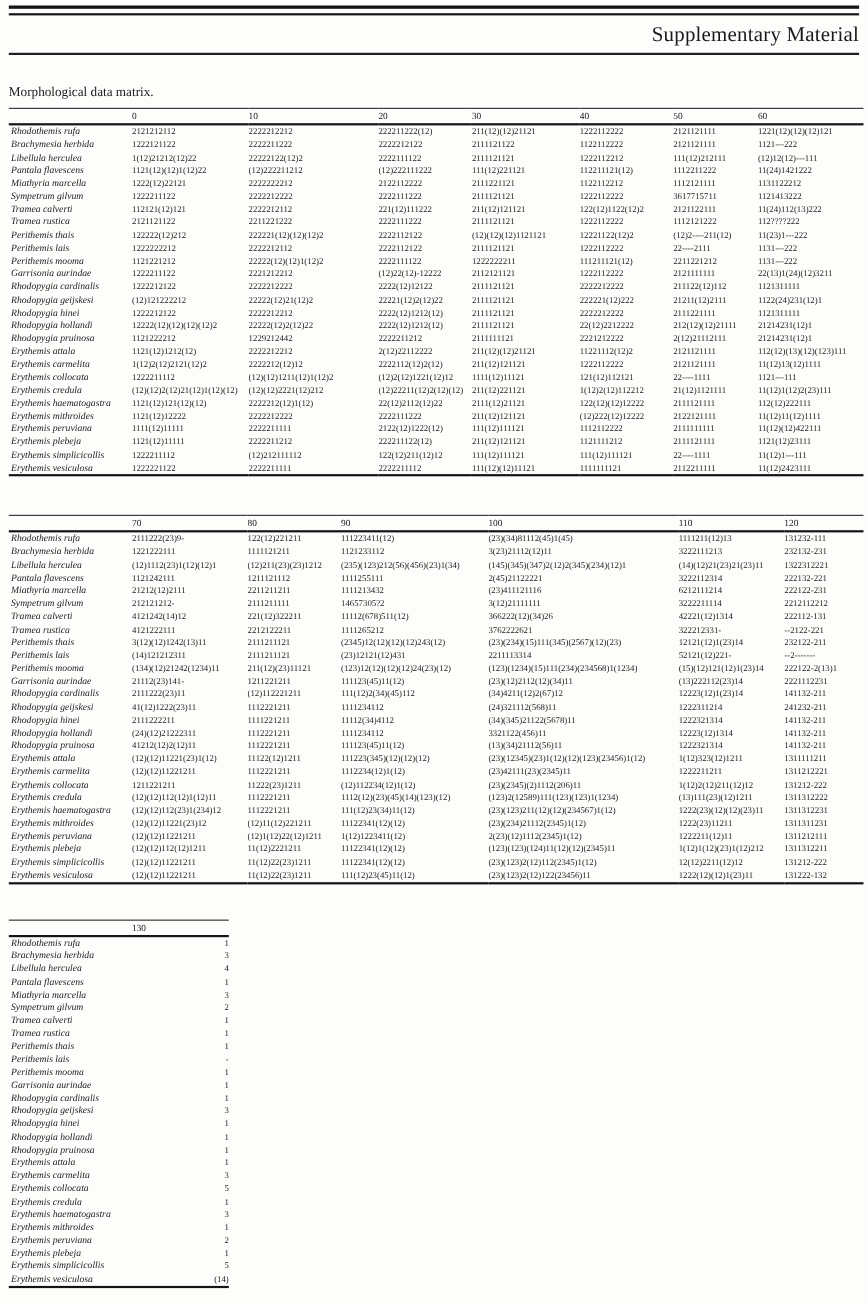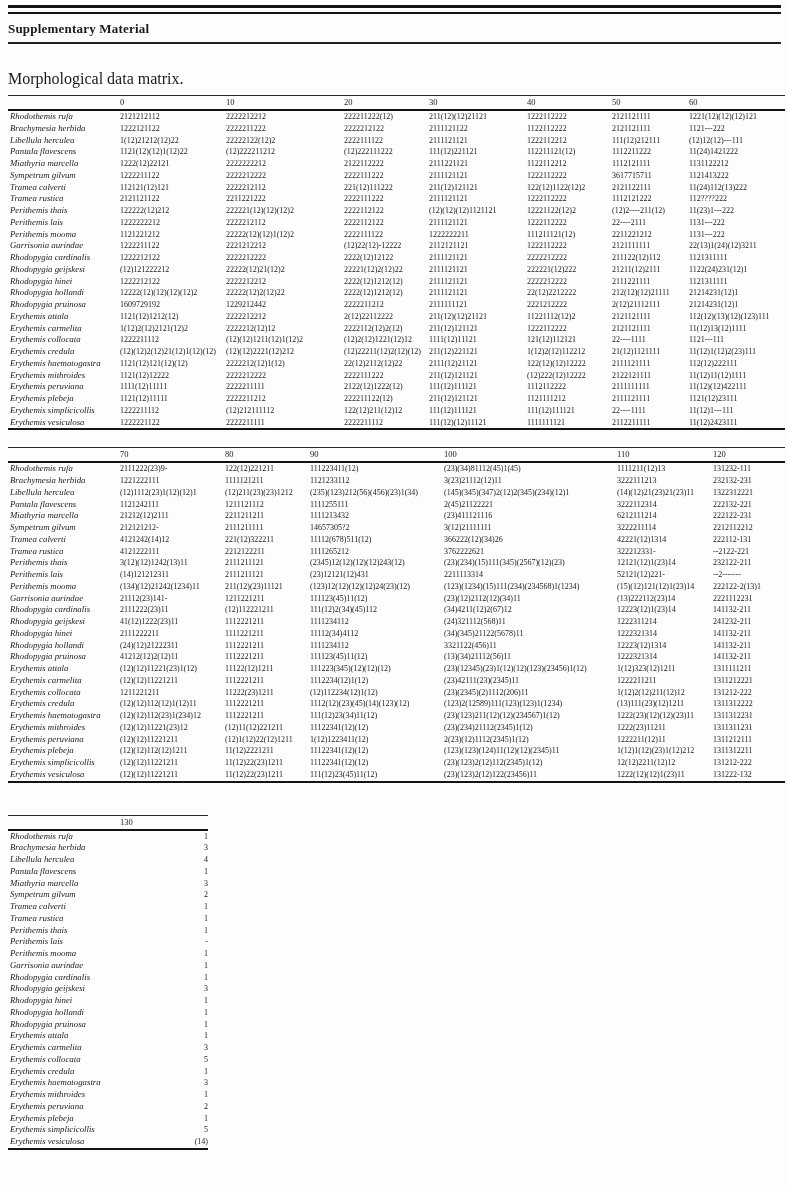--- a/index.html
+++ b/index.html
@@ -11,31 +11,32 @@
     padding:0 6px 0 8px;
     overflow:hidden;
   }
   .top-rule {
     margin-top:5px;
     height:9px;
     border-top:3px solid #141414;
     border-bottom:2px solid #141414;
   }
   h1.page-title {
-    font-size:13px;
-    font-weight:bold;
+    font-size:19px;
+    font-weight:normal;
     margin-top:7px;
     letter-spacing:0.2px;
+    text-align:right;
   }
   .title-rule {
     margin-top:5px;
     border-top:2px solid #202020;
   }
   h2.section-heading {
-    font-size:16px;
+    font-size:12px;
     font-weight:normal;
     margin-top:26px;
   }
   table.matrix {
     border-collapse:collapse;
     table-layout:fixed;
     border-top:1px solid #2a2a2a;
     border-bottom:2px solid #141414;
   }
   table.matrix th {
@@ -54,21 +55,21 @@
     white-space:nowrap;
     overflow:hidden;
     vertical-align:middle;
   }
   table.matrix td.species {
     font-style:italic;
     font-size:8.8px;
     padding-left:2px;
   }
   #table-0 { margin-top:7px; }
-  #table-1 { margin-top:17px; }
+  #table-1 { margin-top:35px; }
   #table-2 { margin-top:32px; }
   .center { text-align:right; }
 </style>
 </head>
 <body>
 
 <div class="top-rule"></div>
 
 <h1 class="page-title">Supplementary Material</h1>
 
@@ -256,21 +257,21 @@
           <td>12222(12)(12)(12)(12)2</td>
           <td>22222(12)2(12)22</td>
           <td>2222(12)1212(12)</td>
           <td>2111121121</td>
           <td>22(12)2212222</td>
           <td>212(12)(12)21111</td>
           <td>21214231(12)1</td>
         </tr>
         <tr>
           <td class="species">Rhodopygia pruinosa</td>
-          <td>1609729192</td>
+          <td>1121222212</td>
           <td>1229212442</td>
           <td>2222211212</td>
           <td>2111111121</td>
           <td>2221212222</td>
           <td>2(12)21112111</td>
           <td>21214231(12)1</td>
         </tr>
         <tr>
           <td class="species">Erythemis attala</td>
           <td>1121(12)1212(12)</td>

